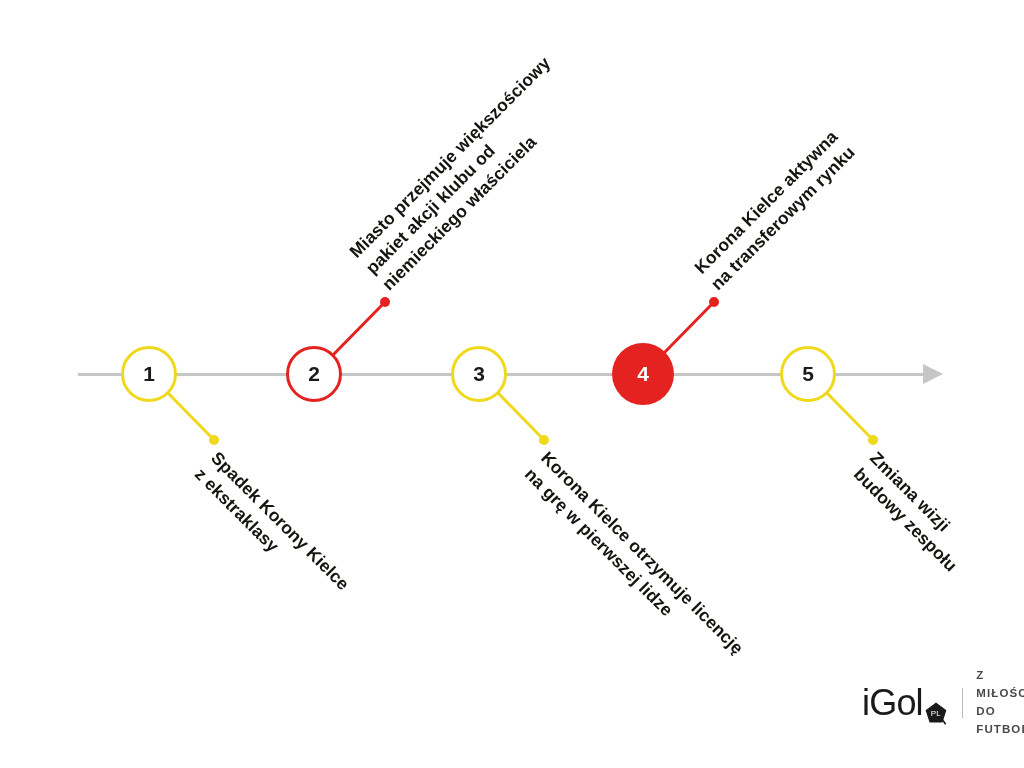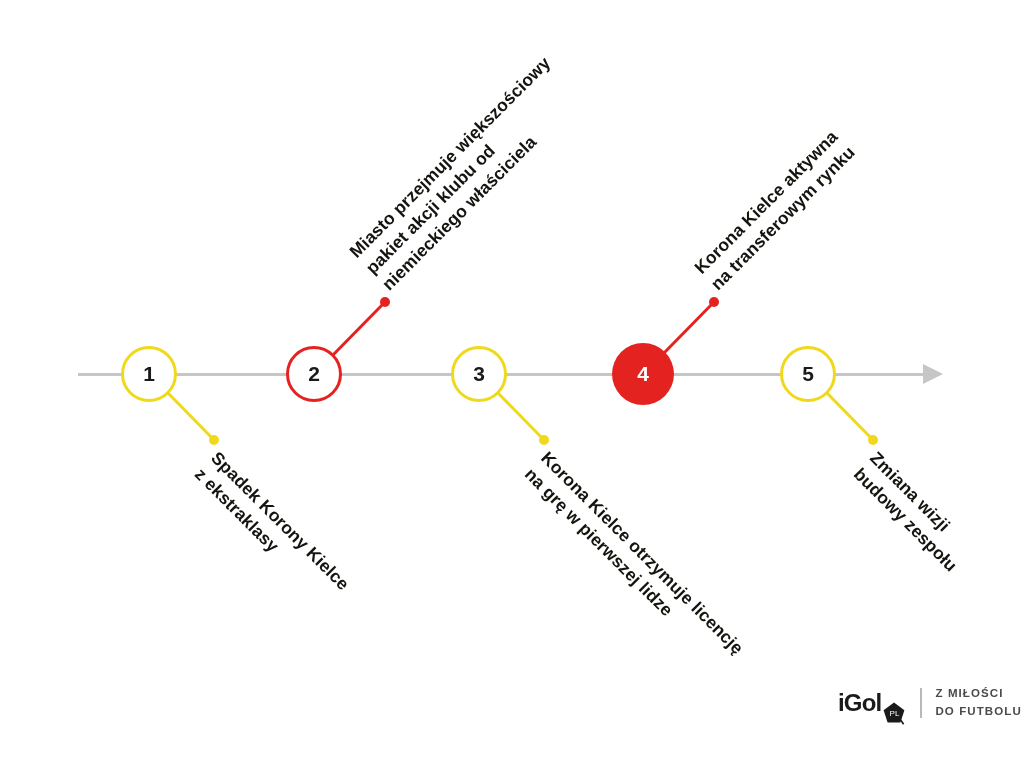--- a/index.html
+++ b/index.html
@@ -115,25 +115,26 @@
   
   .logo {
     position: absolute;
     left: 838px;
     top: 680px;
     display: flex;
     align-items: center;
     height: 46px;
   }
   .logo-word {
-    font-size: 24px;
-    font-weight: bold;
+    font-size: 36px;
+    font-weight: normal;
     color: #1a1a1a;
     letter-spacing: -0.8px;
     line-height: 1;
+    margin-left: 24px;
   }
   .logo-badge {
     position: relative;
     width: 24px;
     height: 24px;
     margin-left: 1px;
     align-self: flex-end;
     margin-bottom: 1px;
   }
   .logo-badge svg { display: block; }

